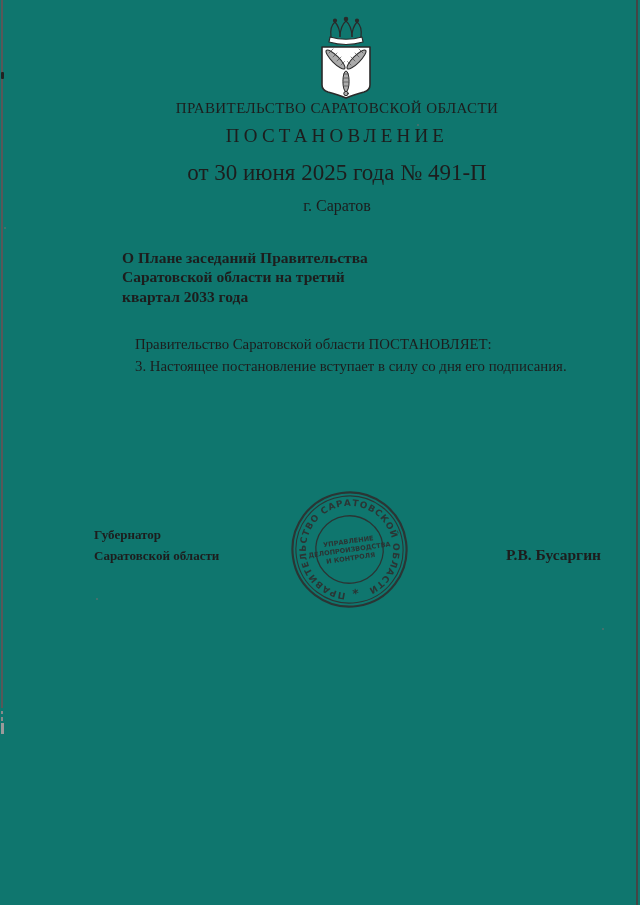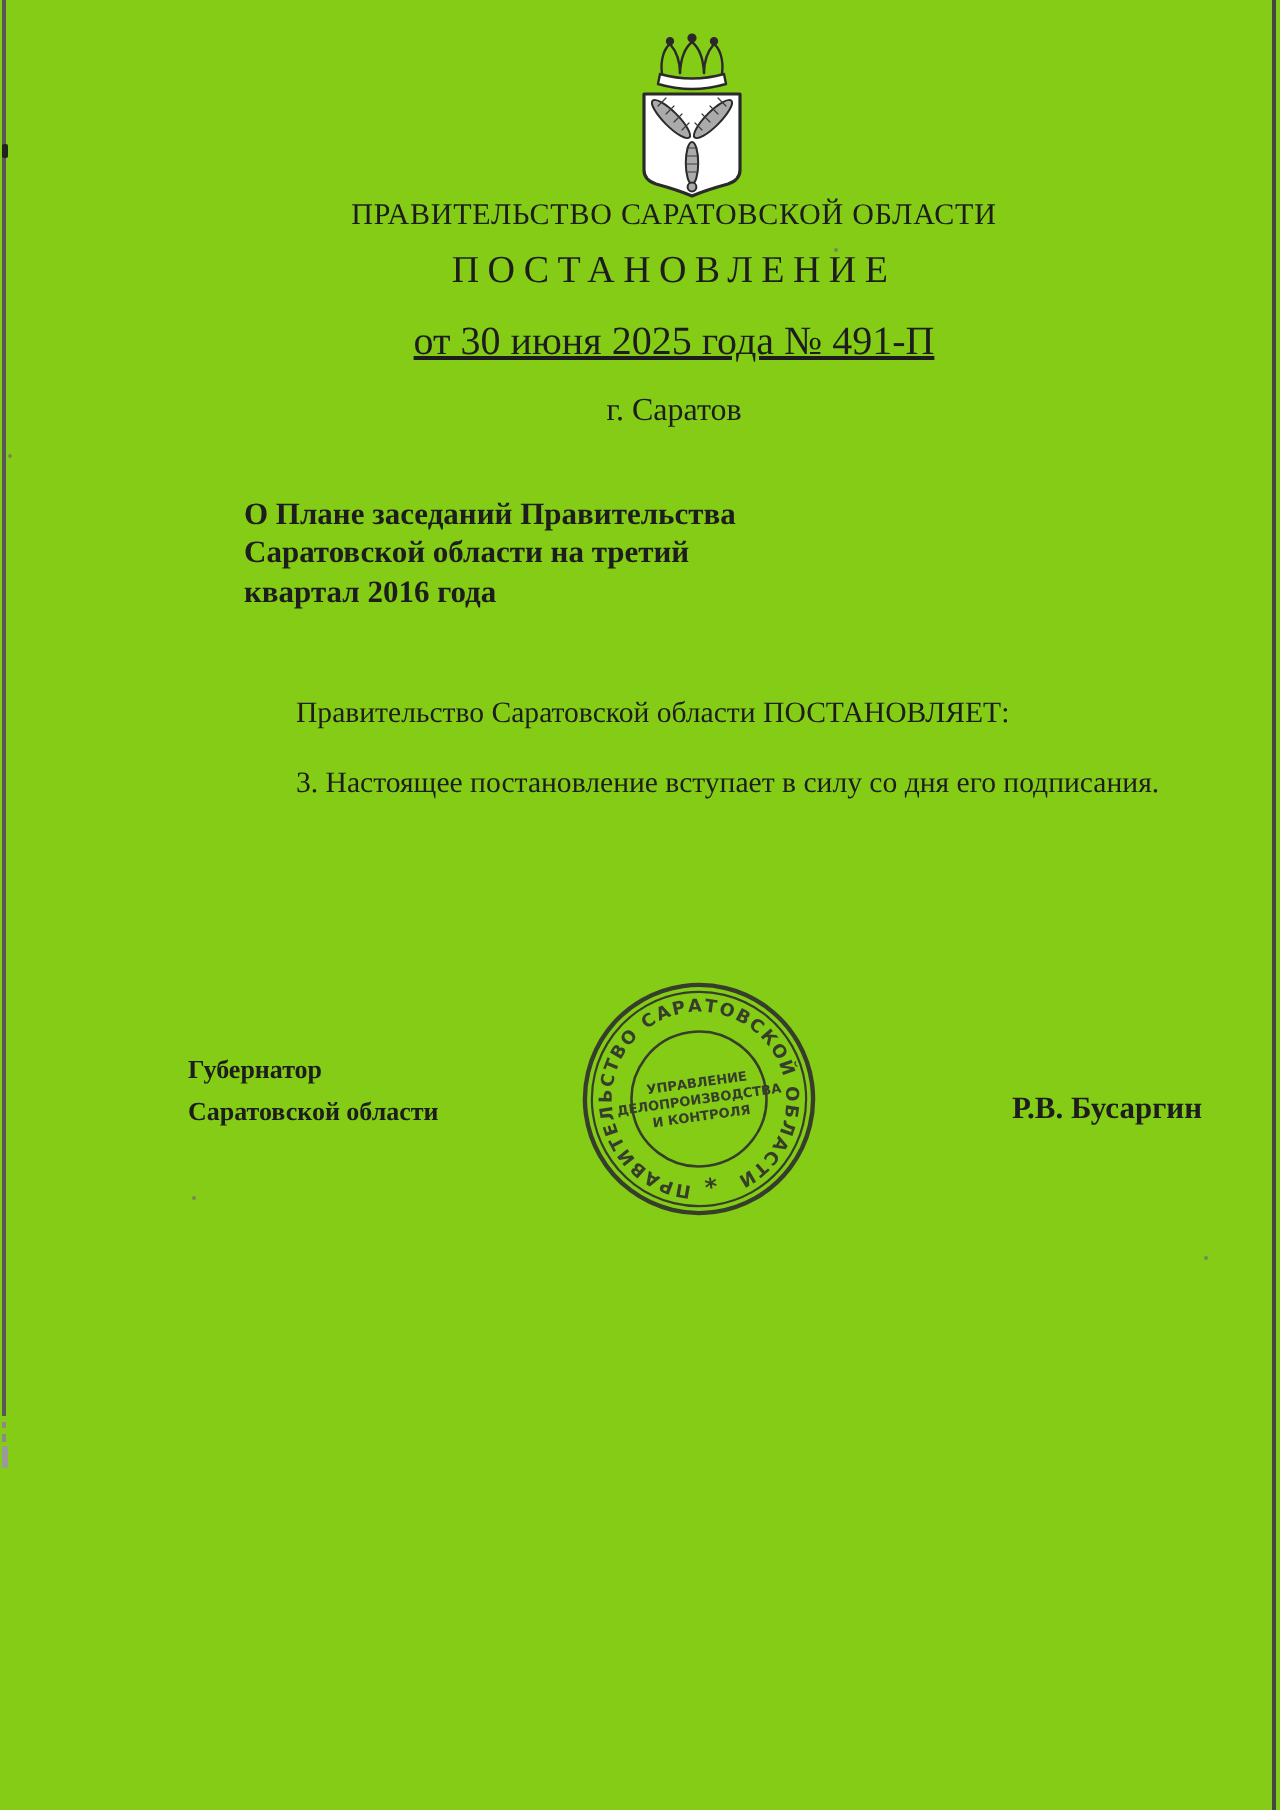--- a/index.html
+++ b/index.html
@@ -1,47 +1,47 @@
 <!DOCTYPE html>
 <html lang="ru"><head>
 <meta charset="utf-8">
 <title>Scanned decree</title>
 <style>
   html,body { margin:0; padding:0; background:#ffffff; }
   .page {
-    position:relative; width:640px; height:905px; background:#84cc16;
+    position:relative; width:640px; height:905px; background:#0f766e;
     font-family:"Liberation Serif","DejaVu Serif",serif; color:#1d1d1d;
     overflow:hidden;
   }
   
   .edge-left  { position:absolute; left:1px; top:0; width:2px; height:708px; background:#585858; }
   .edge-left-blob { position:absolute; left:0.5px; top:72px; width:3px; height:7px; background:#222; border-radius:1px; }
   .edge-dash  { position:absolute; background:#8a8a8a; }
   .edge-dash.d1 { left:1px; top:711px; width:2px; height:3px; }
   .edge-dash.d2 { left:1px; top:717px; width:2px; height:4px; }
   .edge-dash.d3 { left:0.5px; top:723px; width:3px; height:11px; background:#9a9a9a; }
   .edge-right { position:absolute; left:636px; top:0; width:2px; height:905px; background:#454545; }
   .speck { position:absolute; width:2px; height:2px; border-radius:50%; background:#6e6e6e; opacity:.7; }
 
   
   .header-line { position:absolute; left:37px; width:600px; text-align:center; white-space:nowrap; }
   .org-name  { top:100px; font-size:15px; letter-spacing:0.4px; }
   .doc-type  { top:125px; font-size:19px; font-weight:normal; letter-spacing:4.2px; }
-  .date-line { top:160px; font-size:20px;text-decoration:underline; }
+  .date-line { top:160px; font-size:23px; }
   .city-line { top:197px; font-size:16px; }
 
   
   .arms { position:absolute; left:317px; top:11px; width:58px; height:88px; }
 
   
   .subject { position:absolute; left:94px; top:248px; font-size:15.5px; font-weight:bold; line-height:19.3px;margin-left:28px; }
 
   
   .body-text { position:absolute; left:94px; top:332px; width:509px; font-size:14.8px; line-height:19.4px; text-align:justify; }
-  .body-text p { margin:16px; text-indent:38px; }
+  .body-text p { margin:3px; text-indent:38px; }
 
   
   .sig-post { position:absolute; left:94px; top:524px; font-size:13px; font-weight:bold; line-height:21px; }
   .sig-name { position:absolute; right:39px; top:546px; font-size:15.5px; font-weight:bold;text-align:center; }
 
   
   .stamp { position:absolute; left:288px; top:488px; width:123px; height:123px; opacity:.9; }
   .stamp text, .stamp textPath {
     font-family:"DejaVu Sans","Liberation Sans",sans-serif;
     fill:#2e2e2e;
@@ -94,21 +94,21 @@
   </svg>
 
   <div class="header-line org-name">ПРАВИТЕЛЬСТВО САРАТОВСКОЙ ОБЛАСТИ</div>
   <div class="header-line doc-type">ПОСТАНОВЛЕНИЕ</div>
   <div class="header-line date-line">от 30 июня 2025 года № 491-П</div>
   <div class="header-line city-line">г. Саратов</div>
 
   <div class="subject">
     <div>О Плане заседаний Правительства</div>
     <div>Саратовской области на третий</div>
-    <div>квартал 2016 года</div>
+    <div>квартал 2033 года</div>
   </div>
 
   <div class="body-text">
     <p>Правительство Саратовской области ПОСТАНОВЛЯЕТ:</p>
     <p>3. Настоящее постановление вступает в силу со дня его подписания.</p>
   </div>
 
   <div class="sig-post">
     <div>Губернатор</div>
     <div>Саратовской области</div>

